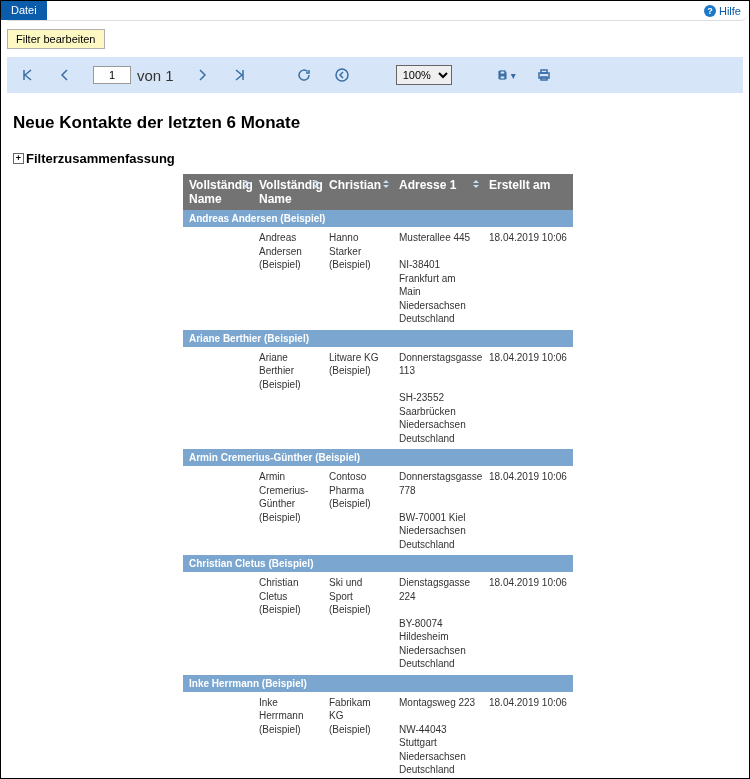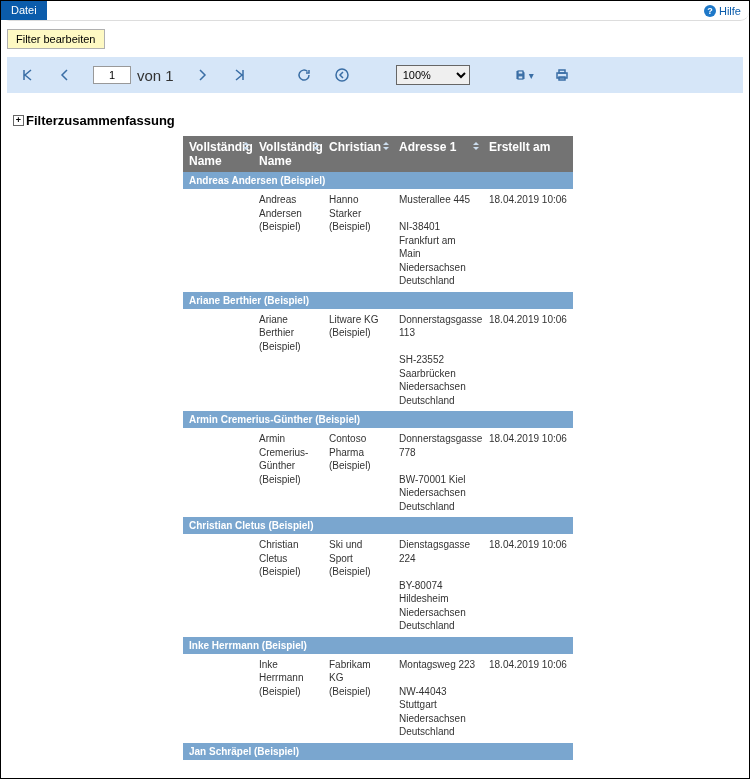--- a/index.html
+++ b/index.html
@@ -14,21 +14,21 @@
   .help-link { color: #0b5cab; cursor: pointer; }
 
   .filter-bar { padding: 8px 6px; }
   .filter-btn { background: #fef9c3; border: 1px solid #b0b0b0; padding: 3px 8px; font-size: 11px; cursor: pointer; }
 
   .toolbar { background: #d6e6f8; height: 36px; margin: 0 6px; display: flex; align-items: center; gap: 18px; padding: 0 10px; }
   .tool-btn { width: 20px; height: 20px; display: flex; align-items: center; justify-content: center; cursor: pointer; color: #3a6ea5; }
   .tool-btn svg { stroke: #3a6ea5; fill: none; stroke-width: 1.5; }
   .page-input { width: 38px; height: 18px; border: 1px solid #999; text-align: center; font-size: 11px; }
   .page-of { font-size: 15px; color: #333; }
-  .zoom-select { height: 20px; border: 1px solid #666; font-size: 11px; padding: 0 2px; width: 74px; }
+  .zoom-select { height: 20px; border: 1px solid #666; font-size: 11px; padding: 0 2px; width: 56px; }
   .tool-group { display: flex; align-items: center; gap: 6px; }
   .separator { flex: 0 0 8px; }
 
   .report-area { position: absolute; top: 98px; bottom: 0; left: 6px; right: 6px; overflow-y: scroll; }
   .report-area::-webkit-scrollbar { width: 16px; }
   .report-area::-webkit-scrollbar-track { background: #f0f0f0; }
   .report-area::-webkit-scrollbar-thumb { background: #c0c0c0; }
 
   .report-content { padding: 14px 10px 10px 6px; }
   .report-title { font-size: 17px; font-weight: bold; margin-bottom: 18px; }
@@ -126,20 +126,21 @@
       <svg width="16" height="16" viewBox="0 0 16 16">
           <rect x="3" y="6" width="10" height="5"></rect>
           <rect x="5" y="3" width="6" height="3"></rect>
           <rect x="5" y="10" width="6" height="3"></rect>
         </svg>
     </div>
   </div>
 
   <div class="report-area">
     <div class="report-content">
+      <div class="report-title">Neue Kontakte der letzten 6 Monate</div>
       <div class="filter-summary">
         <span class="plus-box">+</span>
         <span>Filterzusammenfassung</span>
       </div>
 
       <table class="data-table">
         <thead>
           <tr>
             <th class="col1"><span>Vollständiger Name</span><span class="sort-icon"></span></th>
             <th class="col2"><span>Vollständiger Name</span><span class="sort-icon"></span></th>

